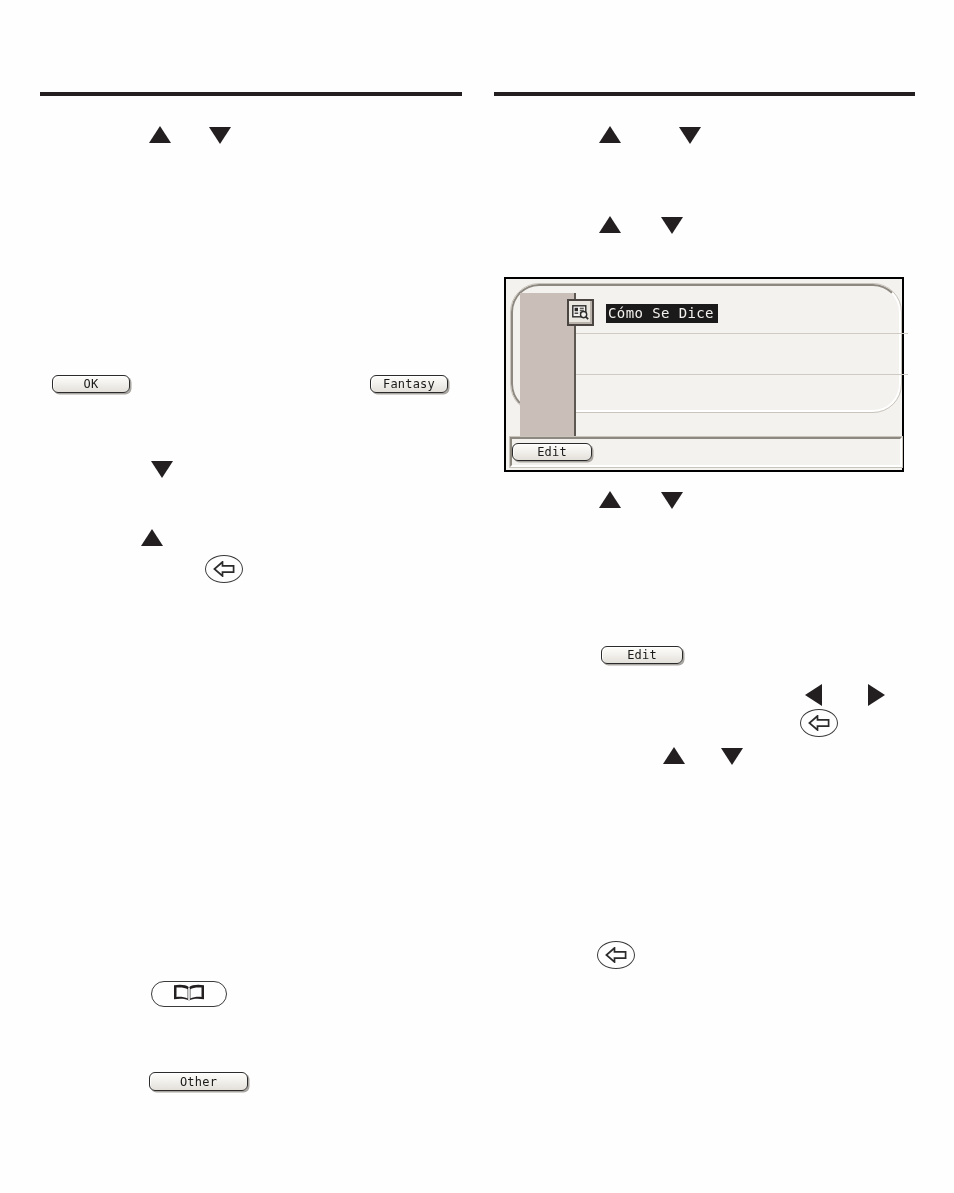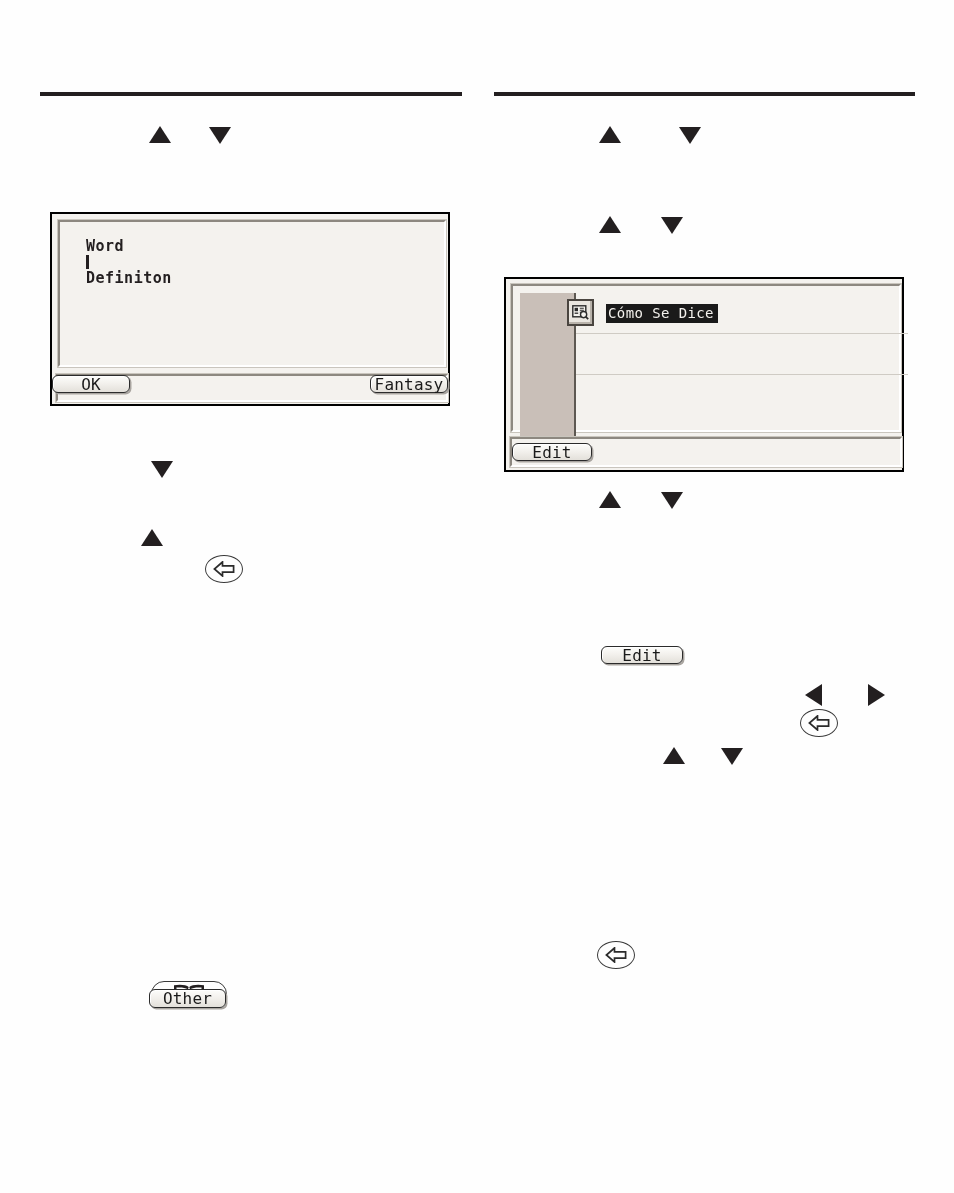--- a/index.html
+++ b/index.html
@@ -78,21 +78,21 @@
 
   
   .softkey {
     position: absolute;
     box-sizing: border-box;
     background: linear-gradient(to bottom, #fdfdfb 0%, #f3f1ed 45%, #e3e0da 100%);
     border: 1.4px solid #2b2b2b;
     border-radius: 6px;
     box-shadow: inset 1px 1px 0 #ffffff, 1.5px 1.5px 0 #a9a5a0;
     font-family: "DejaVu Sans Mono", monospace;
-    font-size: 16px;
+    font-size: 12px;
     color: #1a1a1a;
     display: flex;
     align-items: center;
     justify-content: center;
     letter-spacing: 0.2px;
   }
 
   
   .device {
     position: absolute;
@@ -140,21 +140,21 @@
   #note-buttonbar {
     position: absolute;
     left: 4px; top: 160px; width: 392px; height: 28px;
   }
   #ok-button     { left: 52px;  top: 375px; width: 78px;  height: 18px; }
   #cancel-button { left: 370px; top: 375px; width: 78px;  height: 18px; }
 
   
   #list-dialog { left: 504px; top: 277px; width: 400px; height: 195px; }
   #list-inner {
-    left: 5px; top: 5px; width: 390px; height: 148px;
+    left: 5px; top: 5px; width: 390px; height: 128px; border-radius: 28px;
   }
   #list-gutter {
     position: absolute;
     left: 7px; top: 7px;
     width: 54px; height: 144px;
     background: #c9bfb8;
     border-right: 2px solid #5d5852;
   }
   #list-rows {
     position: absolute;
@@ -202,45 +202,33 @@
   }
   #list-buttonbar {
     position: absolute;
     left: 4px; top: 158px; width: 392px; height: 30px;
   }
   #list-edit-button { left: 512px; top: 443px; width: 80px; height: 18px; }
 
   
   #edit-button-2 { left: 601px; top: 646px; width: 82px; height: 18px; }
   
-  #other-button  { left: 149px; top: 989px; width: 77px; height: 19px; }
+  #other-button  { left: 149px; top: 1072px; width: 99px; height: 19px; }
 </style>
 </head>
 <body>
 
 <div class="page">
 
   <div class="rule rule-left"></div>
   <div class="rule rule-right"></div>
 
   <div class="tri tri-up" style="left:149px; top:126px;"></div>
   <div class="tri tri-down" style="left:209px; top:127px;"></div>
 
-  <div class="device" id="note-dialog">
-
-    <div class="device-inner" id="note-textarea">
-      <div id="note-text-block">
-        <div class="note-line">Word</div>
-        <div class="note-line"><span class="note-caret"></span></div>
-        <div class="note-line">Definiton</div>
-      </div>
-    </div>
-
-    <div class="device-inner" id="note-buttonbar"></div>
-  </div>
 
   <div class="softkey" id="ok-button">OK</div>
   <div class="softkey" id="cancel-button">Fantasy</div>
 
   <div class="tri tri-down" style="left:151px; top:461px;"></div>
   <div class="tri tri-up" style="left:141px; top:529px;"></div>
 
   <div class="backkey" style="left:205px; top:555px;">
     <svg width="22" height="16" viewBox="0 0 22 16" aria-hidden="true">
       <path d="M9.5 1 L1.4 8 L9.5 15 L9.5 11.2 L20.6 11.2 L20.6 4.8 L9.5 4.8 Z" fill="none" stroke="#2b2b2b" stroke-width="1.7" stroke-linejoin="miter"></path>

